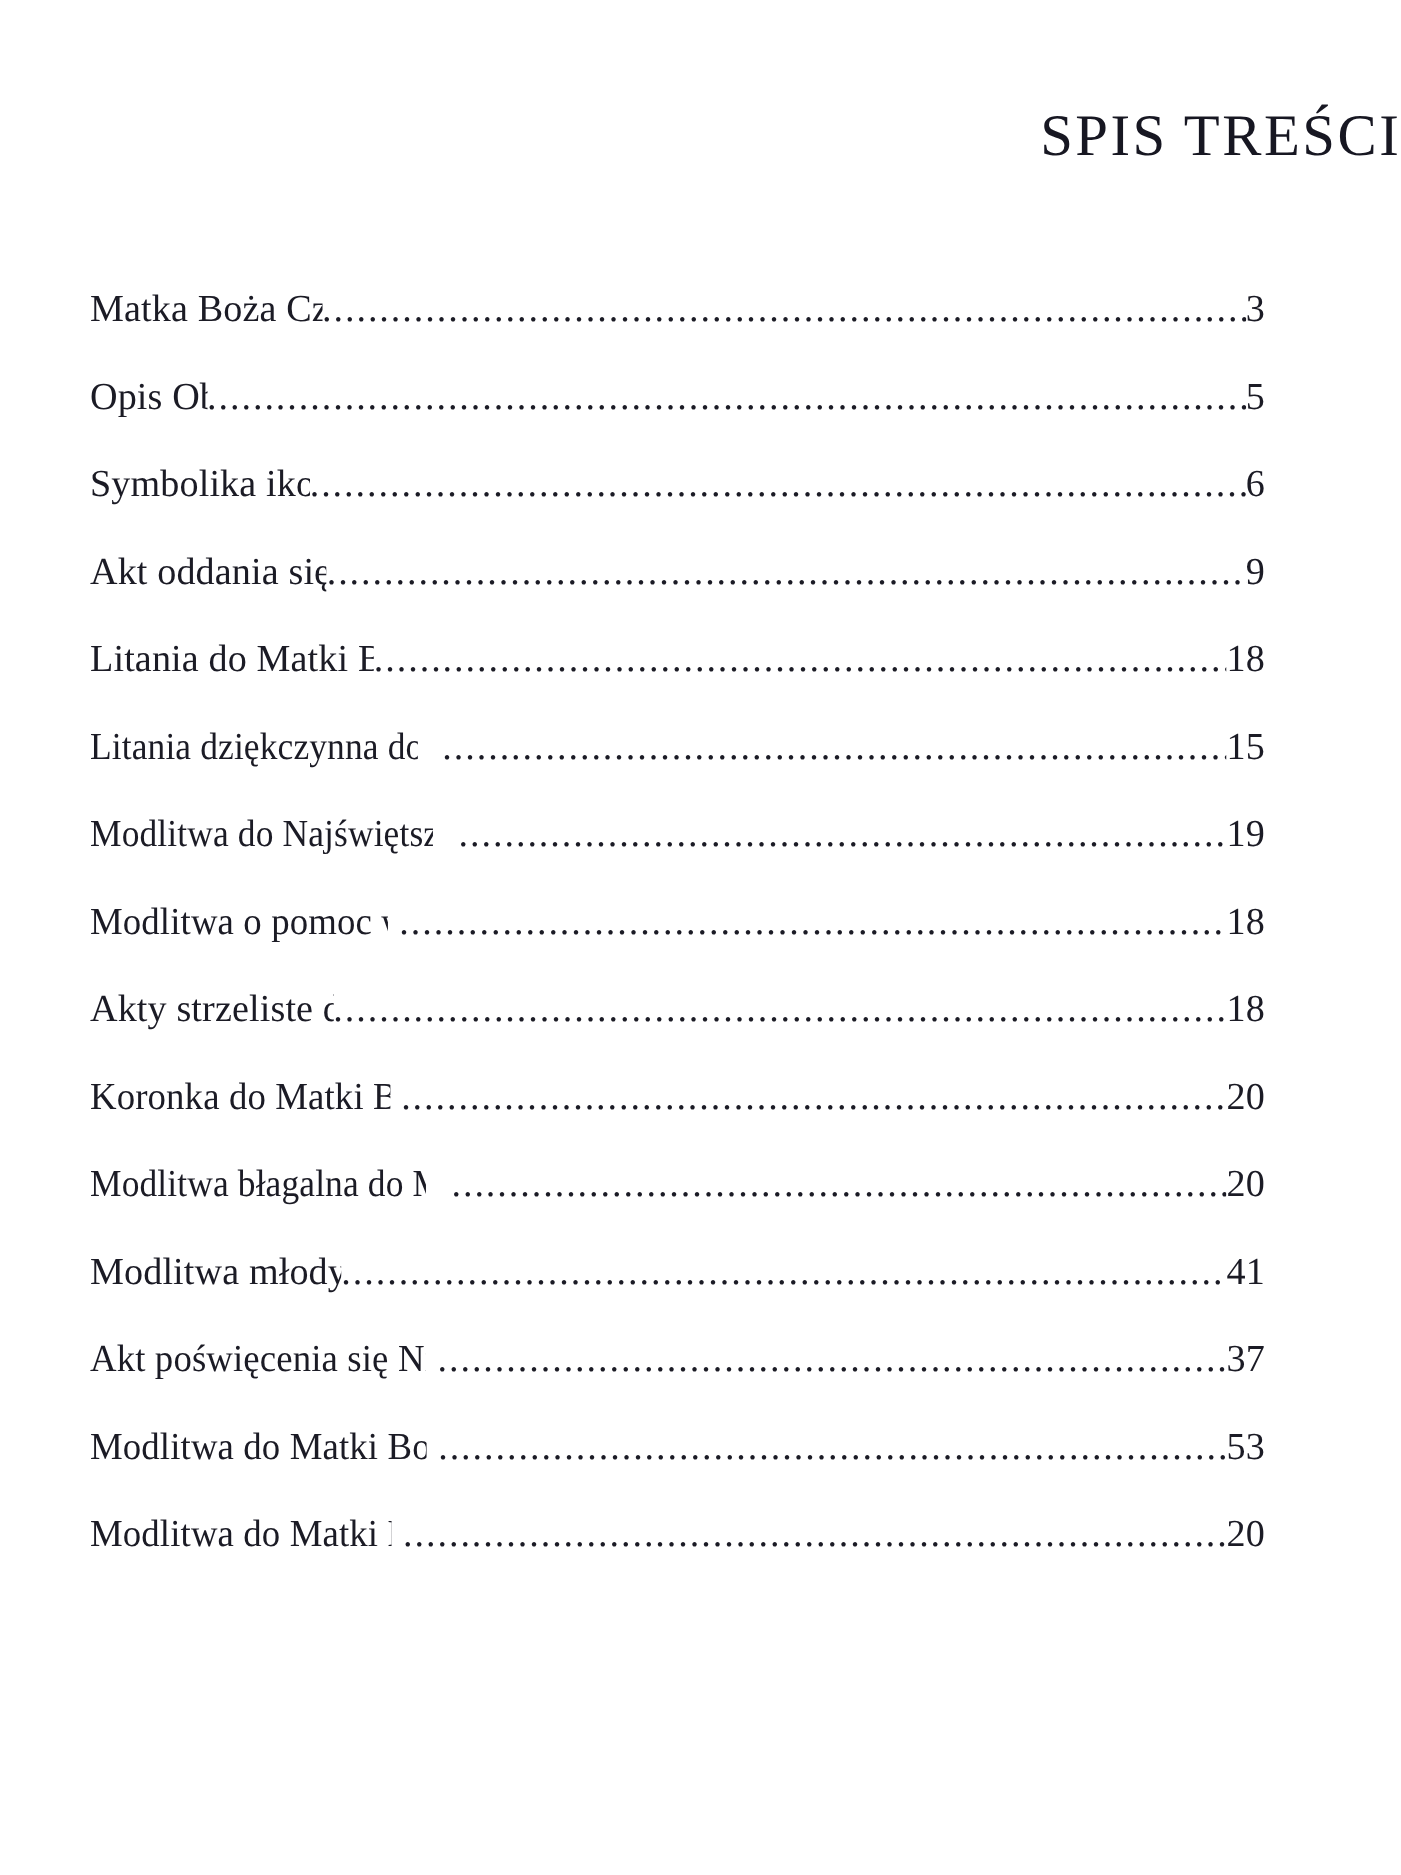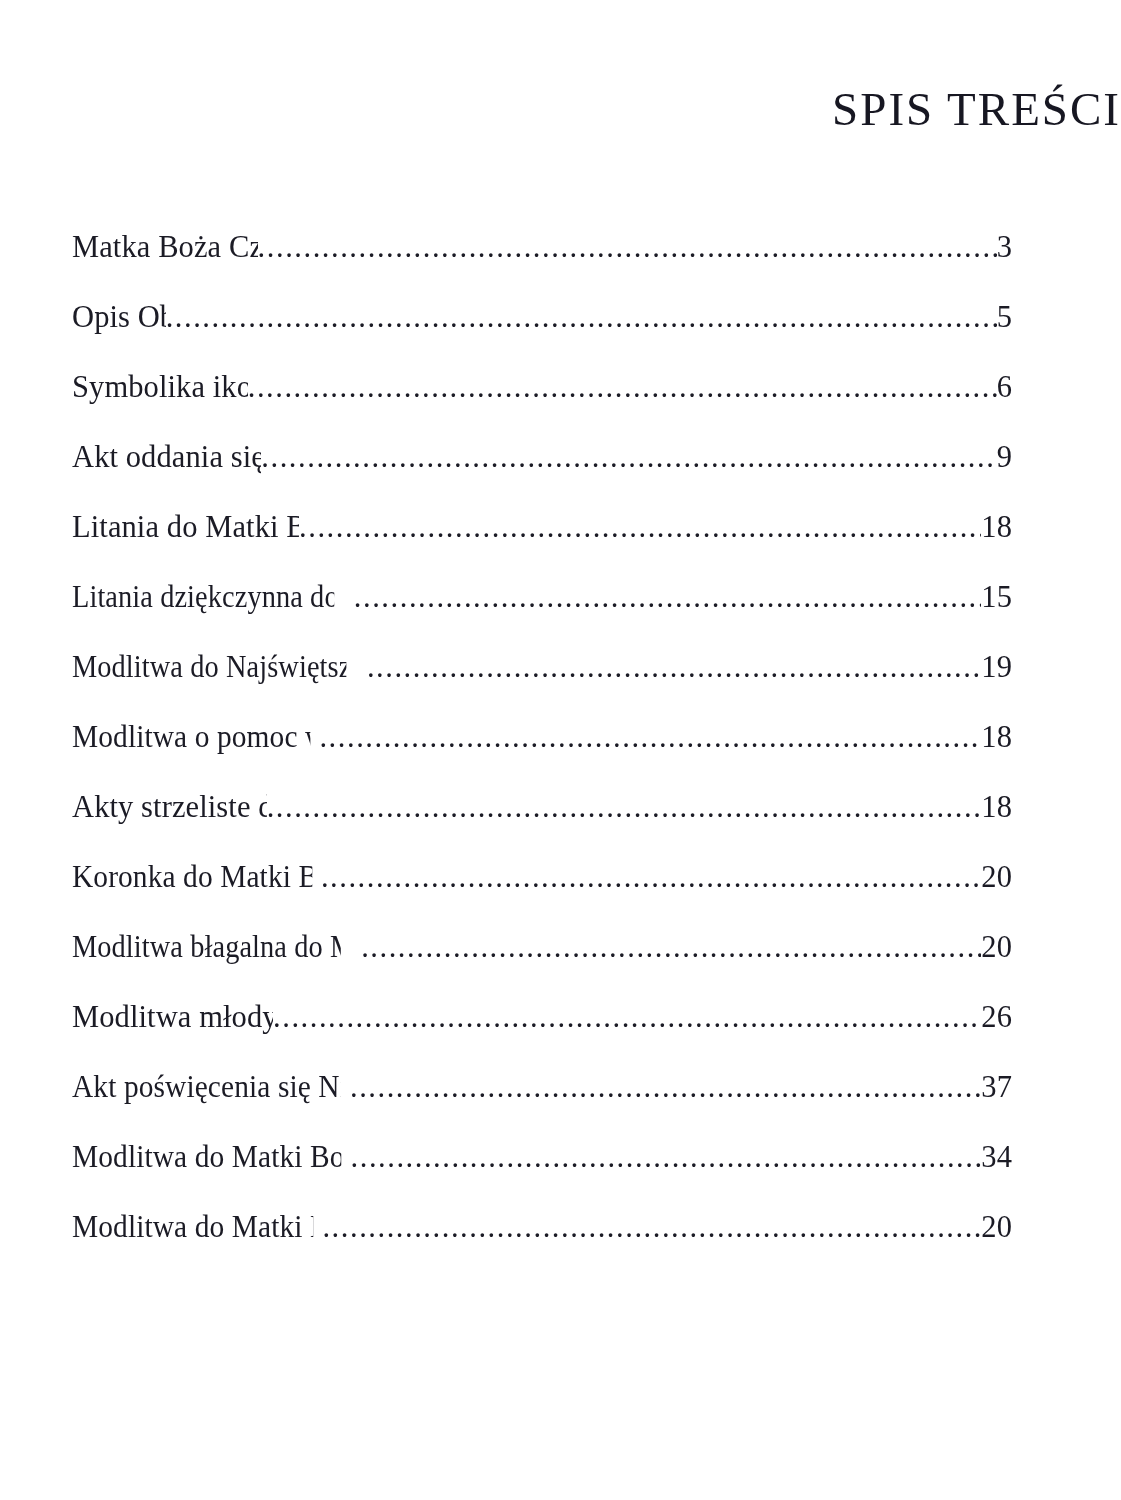--- a/index.html
+++ b/index.html
@@ -166,31 +166,31 @@
         <span class="toc-page">20</span>
       </li>
       <li class="toc-entry tighter">
         <span class="toc-entry-label">Modlitwa błagalna do Matki Bożej Częstochowskiej</span>
         <span class="toc-leader"></span>
         <span class="toc-page">20</span>
       </li>
       <li class="toc-entry">
         <span class="toc-entry-label">Modlitwa młodych Matko Boża</span>
         <span class="toc-leader"></span>
-        <span class="toc-page">26</span>
+        <span class="toc-page">41</span>
       </li>
       <li class="toc-entry tight">
         <span class="toc-entry-label">Akt poświęcenia się Niepokalanemu Sercu Maryi</span>
         <span class="toc-leader"></span>
         <span class="toc-page">37</span>
       </li>
       <li class="toc-entry tight">
         <span class="toc-entry-label">Modlitwa do Matki Bożej o wytrwanie w dobrym</span>
         <span class="toc-leader"></span>
-        <span class="toc-page">34</span>
+        <span class="toc-page">53</span>
       </li>
       <li class="toc-entry tight">
         <span class="toc-entry-label">Modlitwa do Matki Bożej Królowej Polski</span>
         <span class="toc-leader"></span>
         <span class="toc-page">20</span>
       </li>
     </ul>
 
 </div>
 

